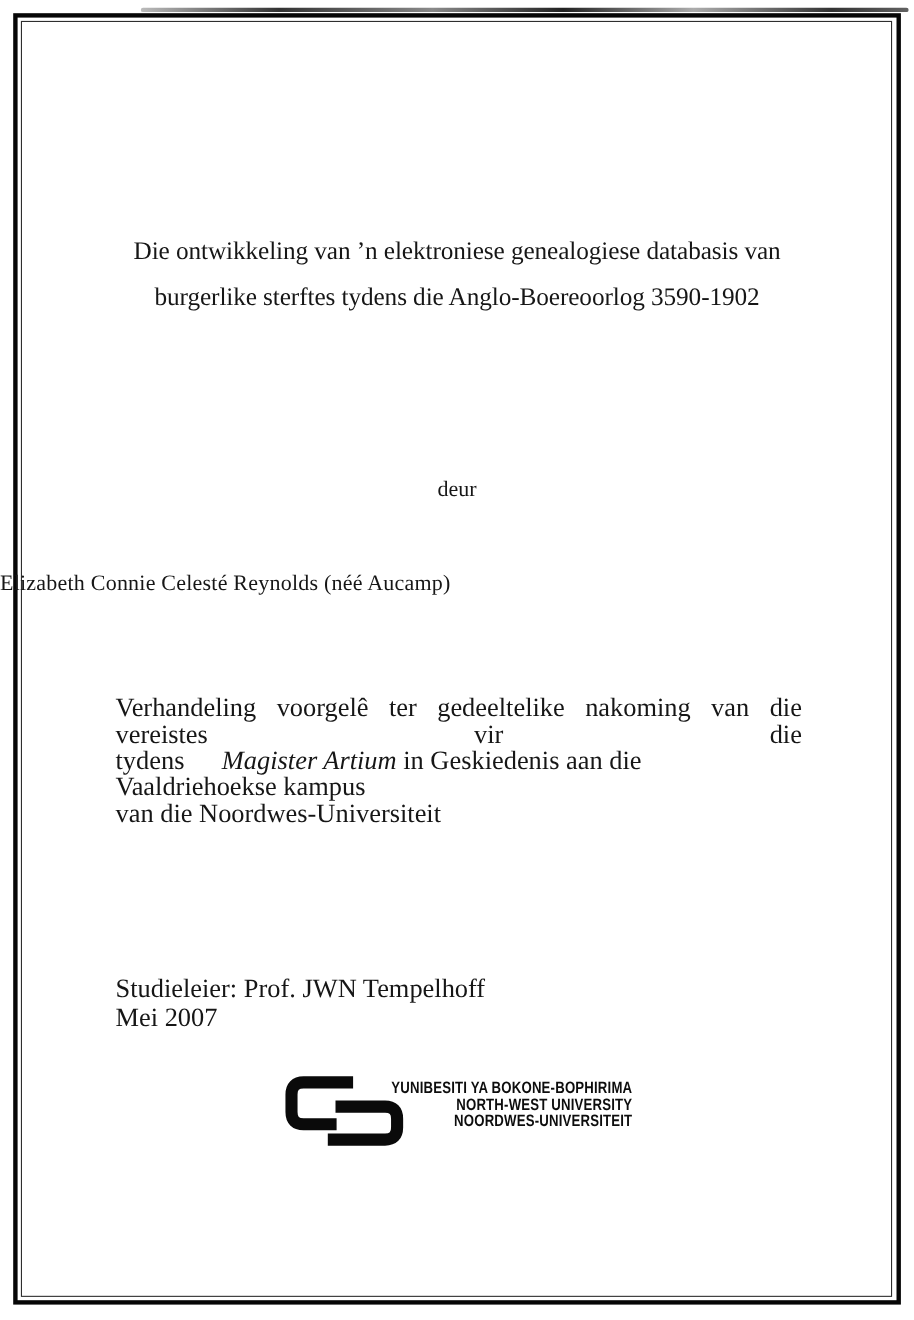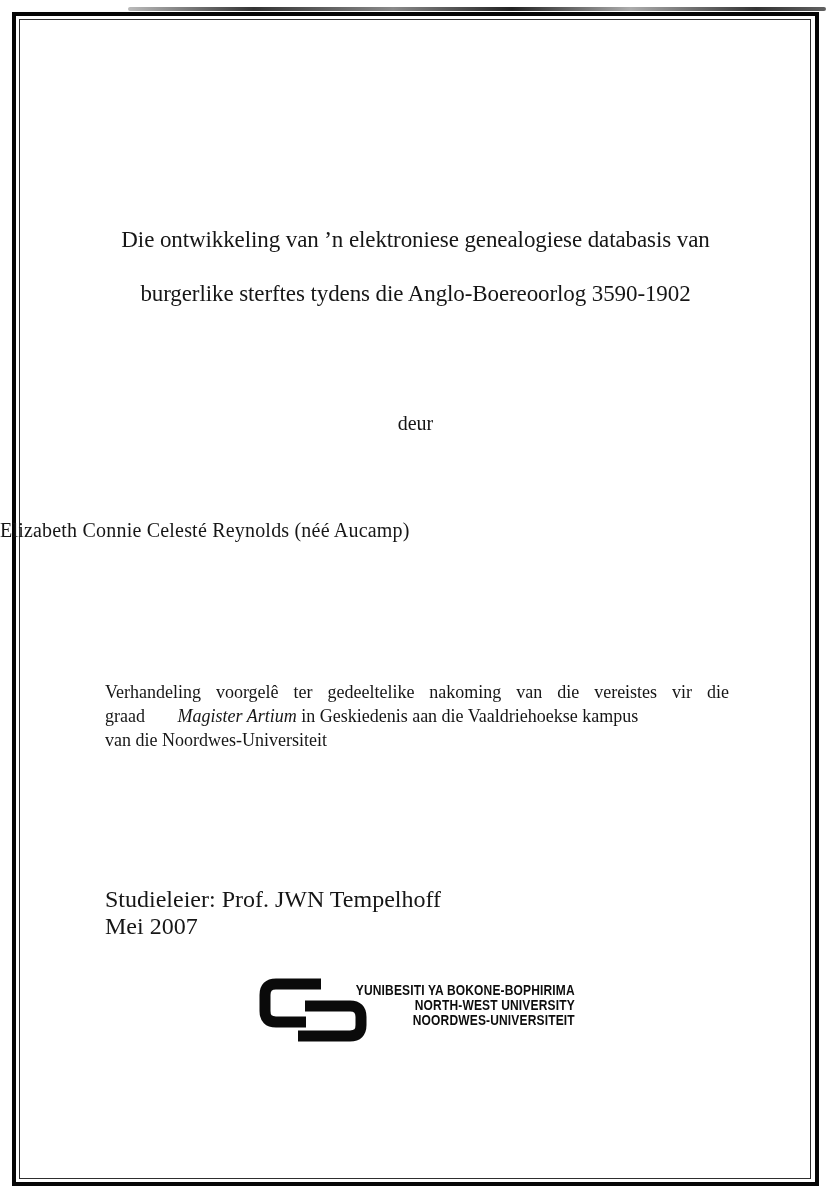--- a/index.html
+++ b/index.html
@@ -49,46 +49,46 @@
   .title-block {
     position: absolute;
     top: 207px;
     left: 55px;
     right: 55px;
     text-align: center;
     font-size: 23px;
     line-height: 42px;
     letter-spacing: -0.1px;
   }
-  .title-line { white-space: nowrap; margin-top: 12px; }
+  .title-line { white-space: nowrap; }
 
   .byline {
     position: absolute;
-    top: 412px;
+    top: 434px;
     left: 0; right: 0;
     text-align: center;
     font-size: 20px;
   }
 
   .author-line {
     position: absolute;
     top: 519px;
     left: 0; right: 0;
     text-align: left;
     font-size: 20px;
     letter-spacing: 0.2px;
     white-space: nowrap;
   }
 
   .submission-block {
     position: absolute;
-    top: 680px;
+    top: 632px;
     left: 105px;
     width: 624px;
-    font-size: 18px;
+    font-size: 24px;
     line-height: 24px;
   }
   .submission-line-justified {
     text-align: justify;
     text-align-last: justify;
   }
   .italic { font-style: italic; margin-left: 28px; }
 
   .supervisor-block {
     position: absolute;
@@ -140,21 +140,21 @@
   <div class="title-line">Die ontwikkeling van ’n elektroniese genealogiese databasis van</div>
   <div class="title-line">burgerlike sterftes tydens die Anglo-Boereoorlog 3590-1902</div>
 </div>
 
 <div class="byline">deur</div>
 
 <div class="author-line">Elizabeth Connie Celesté Reynolds (néé Aucamp)</div>
 
 <div class="submission-block">
   <div class="submission-line-justified">Verhandeling voorgelê ter gedeeltelike nakoming van die vereistes vir die</div>
-  <div><span>graad </span><span class="italic">Magister Artium</span><span> in Geskiedenis aan die Vaaldriehoekse kampus</span></div>
+  <div><span>tydens </span><span class="italic">Magister Artium</span><span> in Geskiedenis aan die Vaaldriehoekse kampus</span></div>
   <div>van die Noordwes-Universiteit</div>
 </div>
 
 <div class="supervisor-block">
   <div>Studieleier: Prof. JWN Tempelhoff</div>
   <div>Mei 2007</div>
 </div>
 
 <div class="logo-block">
   <svg class="logo-mark" viewBox="0 0 110 68" xmlns="http://www.w3.org/2000/svg" aria-hidden="true">

